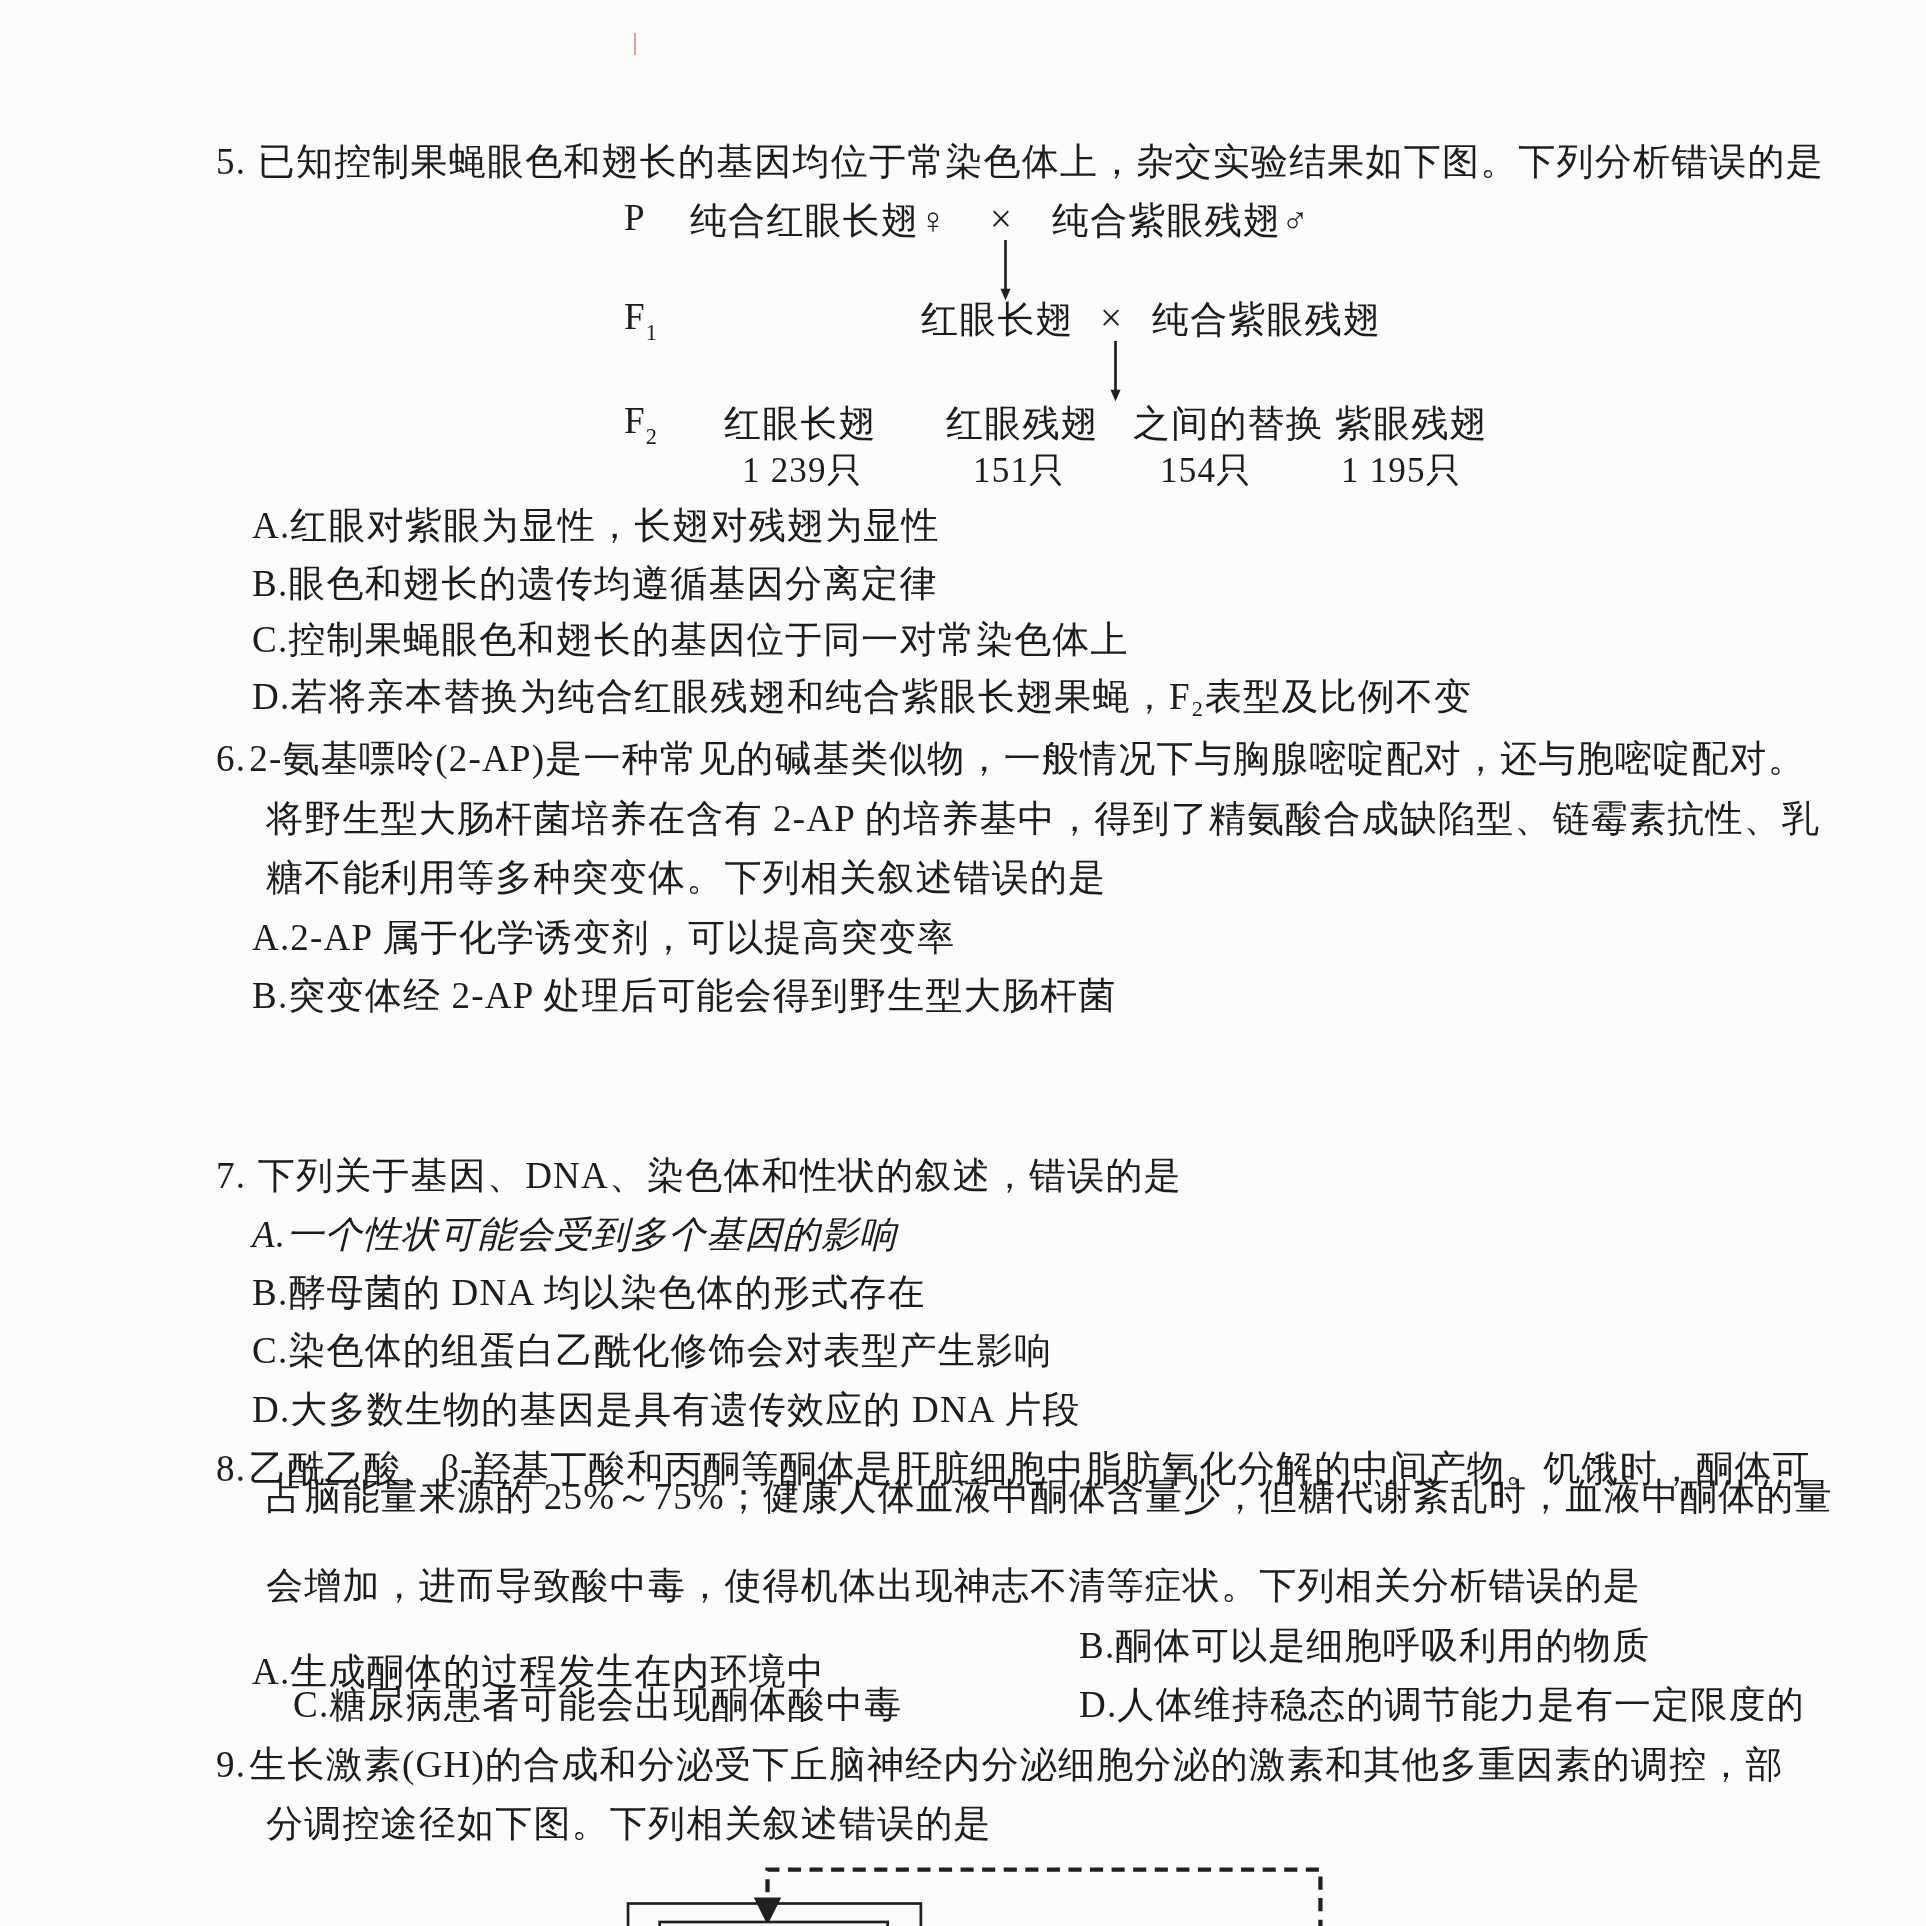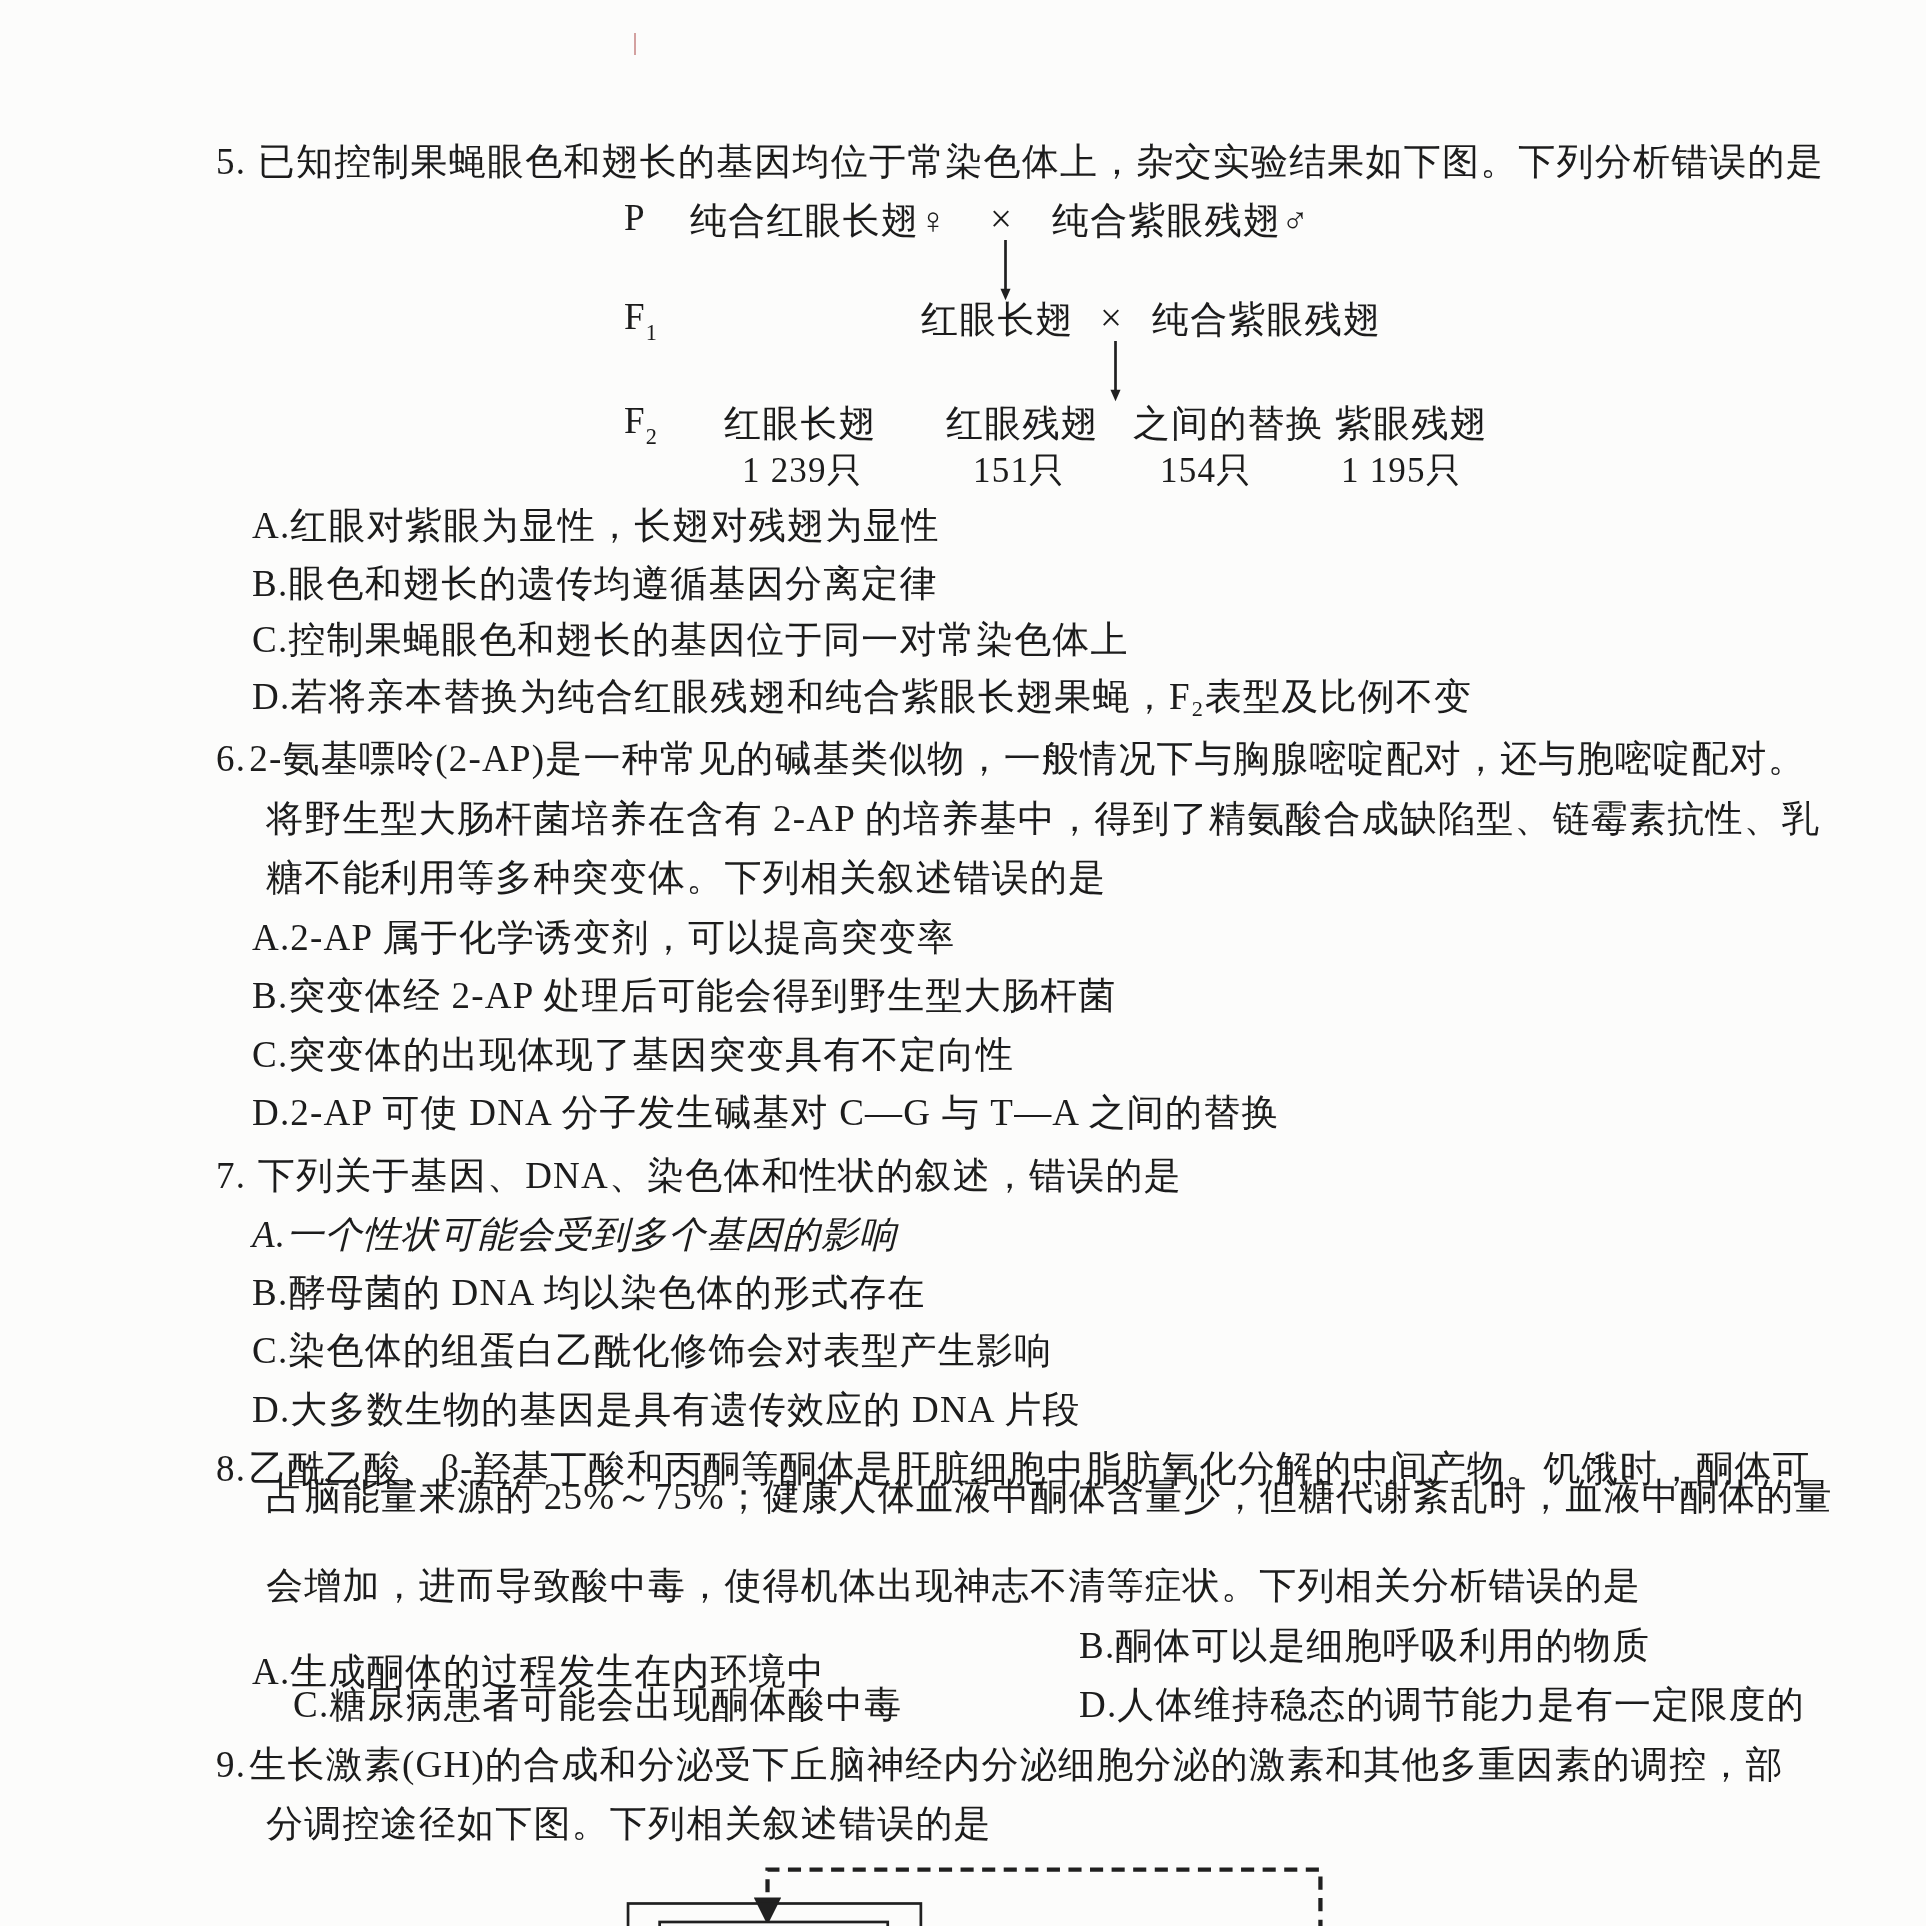--- a/index.html
+++ b/index.html
@@ -70,22 +70,20 @@
   <div class="ln" style="top:501px;left:252px;">A.红眼对紫眼为显性，长翅对残翅为显性</div>
   <div class="ln" style="top:559px;left:252px;">B.眼色和翅长的遗传均遵循基因分离定律</div>
   <div class="ln" style="top:615px;left:252px;">C.控制果蝇眼色和翅长的基因位于同一对常染色体上</div>
   <div class="ln" style="top:672px;left:252px;">D.若将亲本替换为纯合红眼残翅和纯合紫眼长翅果蝇，F₂表型及比例不变</div>
 
   <div class="ln" style="top:734px;left:216px;"><span class="num" style="margin-right:3.1px;">6.</span><span>2-氨基嘌呤(2-AP)是一种常见的碱基类似物，一般情况下与胸腺嘧啶配对，还与胞嘧啶配对。</span></div>
   <div class="ln" style="top:794px;left:266px;">将野生型大肠杆菌培养在含有 2-AP 的培养基中，得到了精氨酸合成缺陷型、链霉素抗性、乳</div>
   <div class="ln" style="top:853px;left:266px;">糖不能利用等多种突变体。下列相关叙述错误的是</div>
   <div class="ln" style="top:913px;left:252px;">A.2-AP 属于化学诱变剂，可以提高突变率</div>
   <div class="ln" style="top:971px;left:252px;">B.突变体经 2-AP 处理后可能会得到野生型大肠杆菌</div>
-  <div class="ln" style="top:1030px;left:252px;">C.突变体的出现体现了基因突变具有不定向性</div>
-  <div class="ln" style="top:1088px;left:252px;">D.2-AP 可使 DNA 分子发生碱基对 C—G 与 T—A 之间的替换</div>
 
   <div class="ln" style="top:1151px;left:216px;"><span class="num">7.</span><span>下列关于基因、DNA、染色体和性状的叙述，错误的是</span></div>
   <div class="ln" style="top:1210px;left:252px;font-style:italic;">A.一个性状可能会受到多个基因的影响</div>
   <div class="ln" style="top:1268px;left:252px;">B.酵母菌的 DNA 均以染色体的形式存在</div>
   <div class="ln" style="top:1326px;left:252px;">C.染色体的组蛋白乙酰化修饰会对表型产生影响</div>
   <div class="ln" style="top:1385px;left:252px;">D.大多数生物的基因是具有遗传效应的 DNA 片段</div>
 
   <div class="ln" style="top:1444px;left:216px;"><span class="num" style="margin-right:3.1px;">8.</span><span>乙酰乙酸、β-羟基丁酸和丙酮等酮体是肝脏细胞中脂肪氧化分解的中间产物。饥饿时，酮体可</span></div>
   <div class="ln" style="top:1472px;left:266px;">占脑能量来源的 25%～75%；健康人体血液中酮体含量少，但糖代谢紊乱时，血液中酮体的量</div>
   <div class="ln" style="top:1561px;left:266px;">会增加，进而导致酸中毒，使得机体出现神志不清等症状。下列相关分析错误的是</div>

